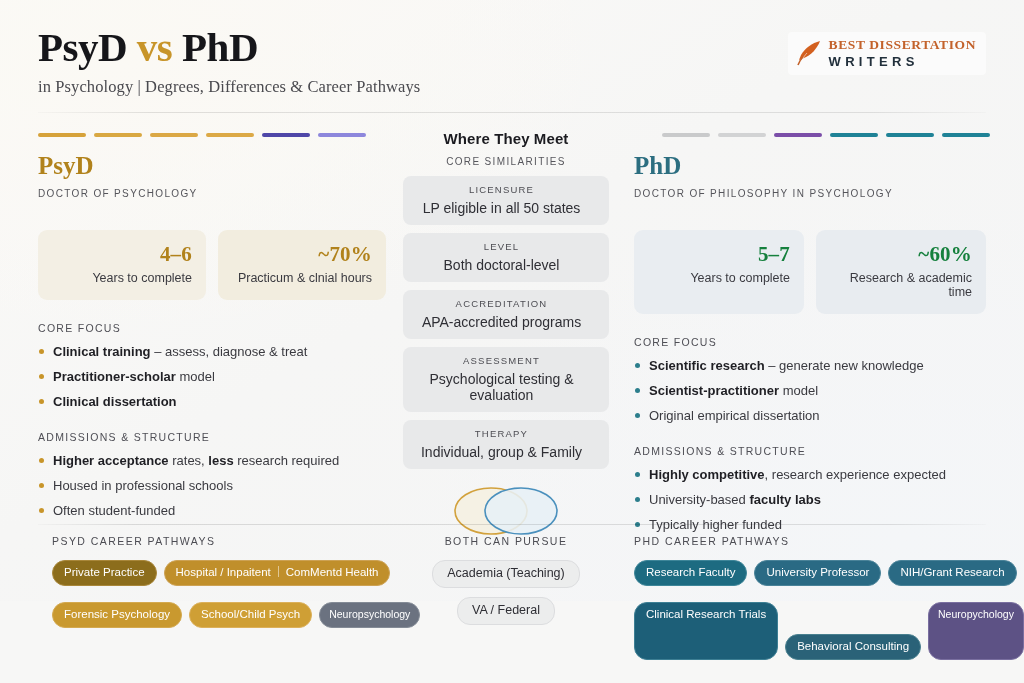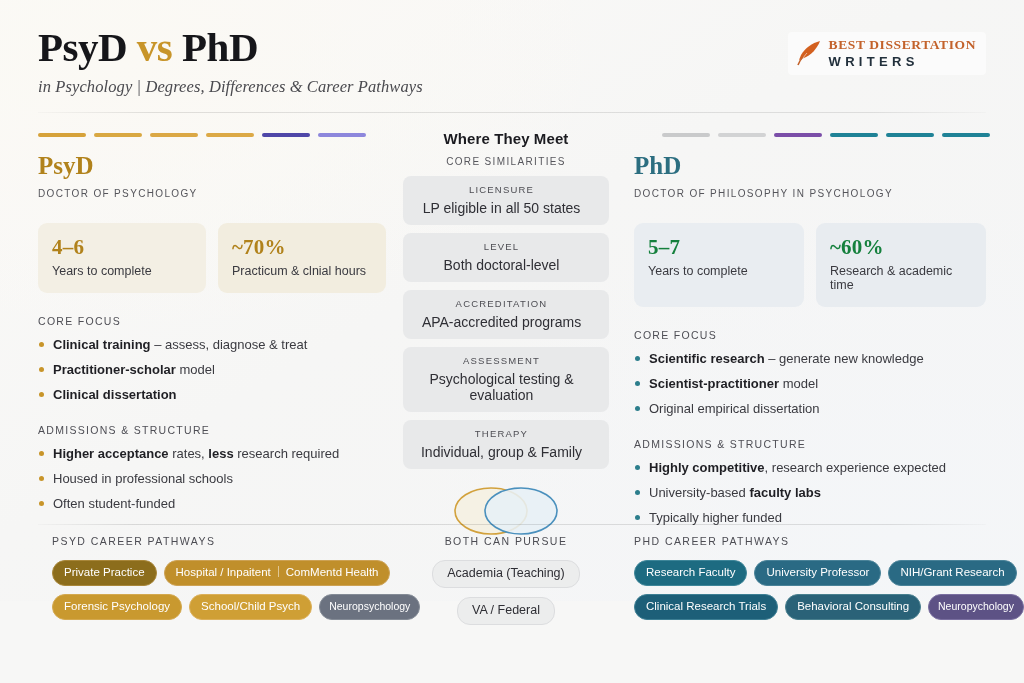--- a/index.html
+++ b/index.html
@@ -28,21 +28,20 @@
     font-family: "Liberation Serif", serif;
     font-weight: bold;
     font-size: 41px;
     letter-spacing: -0.5px;
     color: #16161a;
     line-height: 46px;
   }
   .title .vs { color: #c8952a; }
   .subtitle {
     font-family: "Liberation Serif", serif;
-    font-style: italic;
     font-size: 16.5px;
     color: #4a4a4f;
     margin-top: 7px;
     letter-spacing: 0.1px;
   }
   .header-rule {
     position: absolute;
     left: 38px; top: 112px; width: 948px; height: 1px;
     background: linear-gradient(to right, rgba(0,0,0,0.02), rgba(0,0,0,0.11) 12%, rgba(0,0,0,0.10) 88%, rgba(0,0,0,0.02));
   }
@@ -79,21 +78,21 @@
     font-weight: bold; font-size: 25px; line-height: 27px;
   }
   .deg-name.psyd { color: #b1821b; }
   .deg-name.phd  { color: #2c6e80; }
   .deg-sub {
     font-size: 10px; letter-spacing: 1.35px; color: #55555b;
     margin-top: 9px; text-transform: uppercase; font-weight: normal;
   }
 
   
-  .stats { display: flex; gap: 12px; margin-top: 24px; }
+  .stats { display: flex; gap: 12px; margin-top: 31px; text-align: right; }
   .stat { flex: 1 1 0; border-radius: 9px; padding: 13px 14px 15px 14px; min-height: 62px; }
   .stat.gold  { background: #f3efe4; }
   .stat.gold2 { background: #f2eddf; }
   .stat.blue  { background: #e9edf1; }
   .stat.blue2 { background: #e8ecf0; }
   .stat-num {
     font-family: "Liberation Serif", serif;
     font-size: 21px; font-weight: bold; line-height: 22px; letter-spacing: 0.2px;
   }
   .stat.gold .stat-num, .stat.gold2 .stat-num { color: #b1821b; }
@@ -141,21 +140,21 @@
     position: absolute; left: 38px; top: 524px; width: 948px; height: 1px;
     background: linear-gradient(to right, rgba(0,0,0,0.02), rgba(0,0,0,0.12) 10%, rgba(0,0,0,0.11) 90%, rgba(0,0,0,0.02));
   }
   .path-head {
     font-size: 10.5px; letter-spacing: 1.45px; color: #4c4c53; text-transform: uppercase;
   }
   .paths-left   { position: absolute; left: 52px;  top: 535px; width: 350px; }
   .paths-center { position: absolute; left: 403px; top: 535px; width: 206px; text-align: center; }
   .paths-right  { position: absolute; left: 634px; top: 535px; width: 352px; }
 
-  .pill-rows { margin-top: 13px; display: flex; flex-direction: column; gap: 8px; }
+  .pill-rows { margin-top: 13px; display: flex; flex-direction: column; gap: 16px; }
   .pill-row { display: flex; gap: 7px; flex-wrap: nowrap; }
   .pill {
     border-radius: 13px; padding: 5px 11px 6px 11px; font-size: 11.5px;
     color: #fff; white-space: nowrap; line-height: 13px;
   }
   .pill.small { font-size: 10.5px; padding: 5px 9px 6px 9px; }
   .pill.outline {
     background: #eceded; color: #2e2e34; border: 1px solid #dcdddf;
     padding: 6px 14px 7px 14px; font-size: 12.5px;
   }
@@ -335,19 +334,19 @@
   <div class="paths-right">
     <div class="path-head">PHD CAREER PATHWAYS</div>
     <div class="pill-rows" id="pills-right">
         <div class="pill-row">
           <div class="pill" style="background: rgb(29, 107, 129); border: 1px solid rgb(62, 134, 153);">Research Faculty</div>
           <div class="pill" style="background: rgb(42, 106, 132); border: 1px solid rgb(74, 131, 153);">University Professor</div>
           <div class="pill" style="background: rgb(42, 106, 132); border: 1px solid rgb(74, 131, 153);">NIH/Grant Research</div>
         </div>
         <div class="pill-row">
           <div class="pill" style="background: rgb(29, 95, 120); border: 1px solid rgb(61, 127, 148);">Clinical Research Trials</div>
-          <div class="pill" style="background: rgb(42, 98, 120); border: 1px solid rgb(73, 128, 143);">Behavioral Consulting</div>
+          <div class="pill" style="background: rgb(42, 98, 120); border: 1px solid rgb(73, 128, 143); margin-top: 32px;">Behavioral Consulting</div>
           <div class="pill small" style="background: rgb(93, 82, 133); border: 1px solid rgb(122, 111, 160);">Neuropychology</div>
         </div>
       </div>
   </div>
 
 </div>
 
 </body></html>

